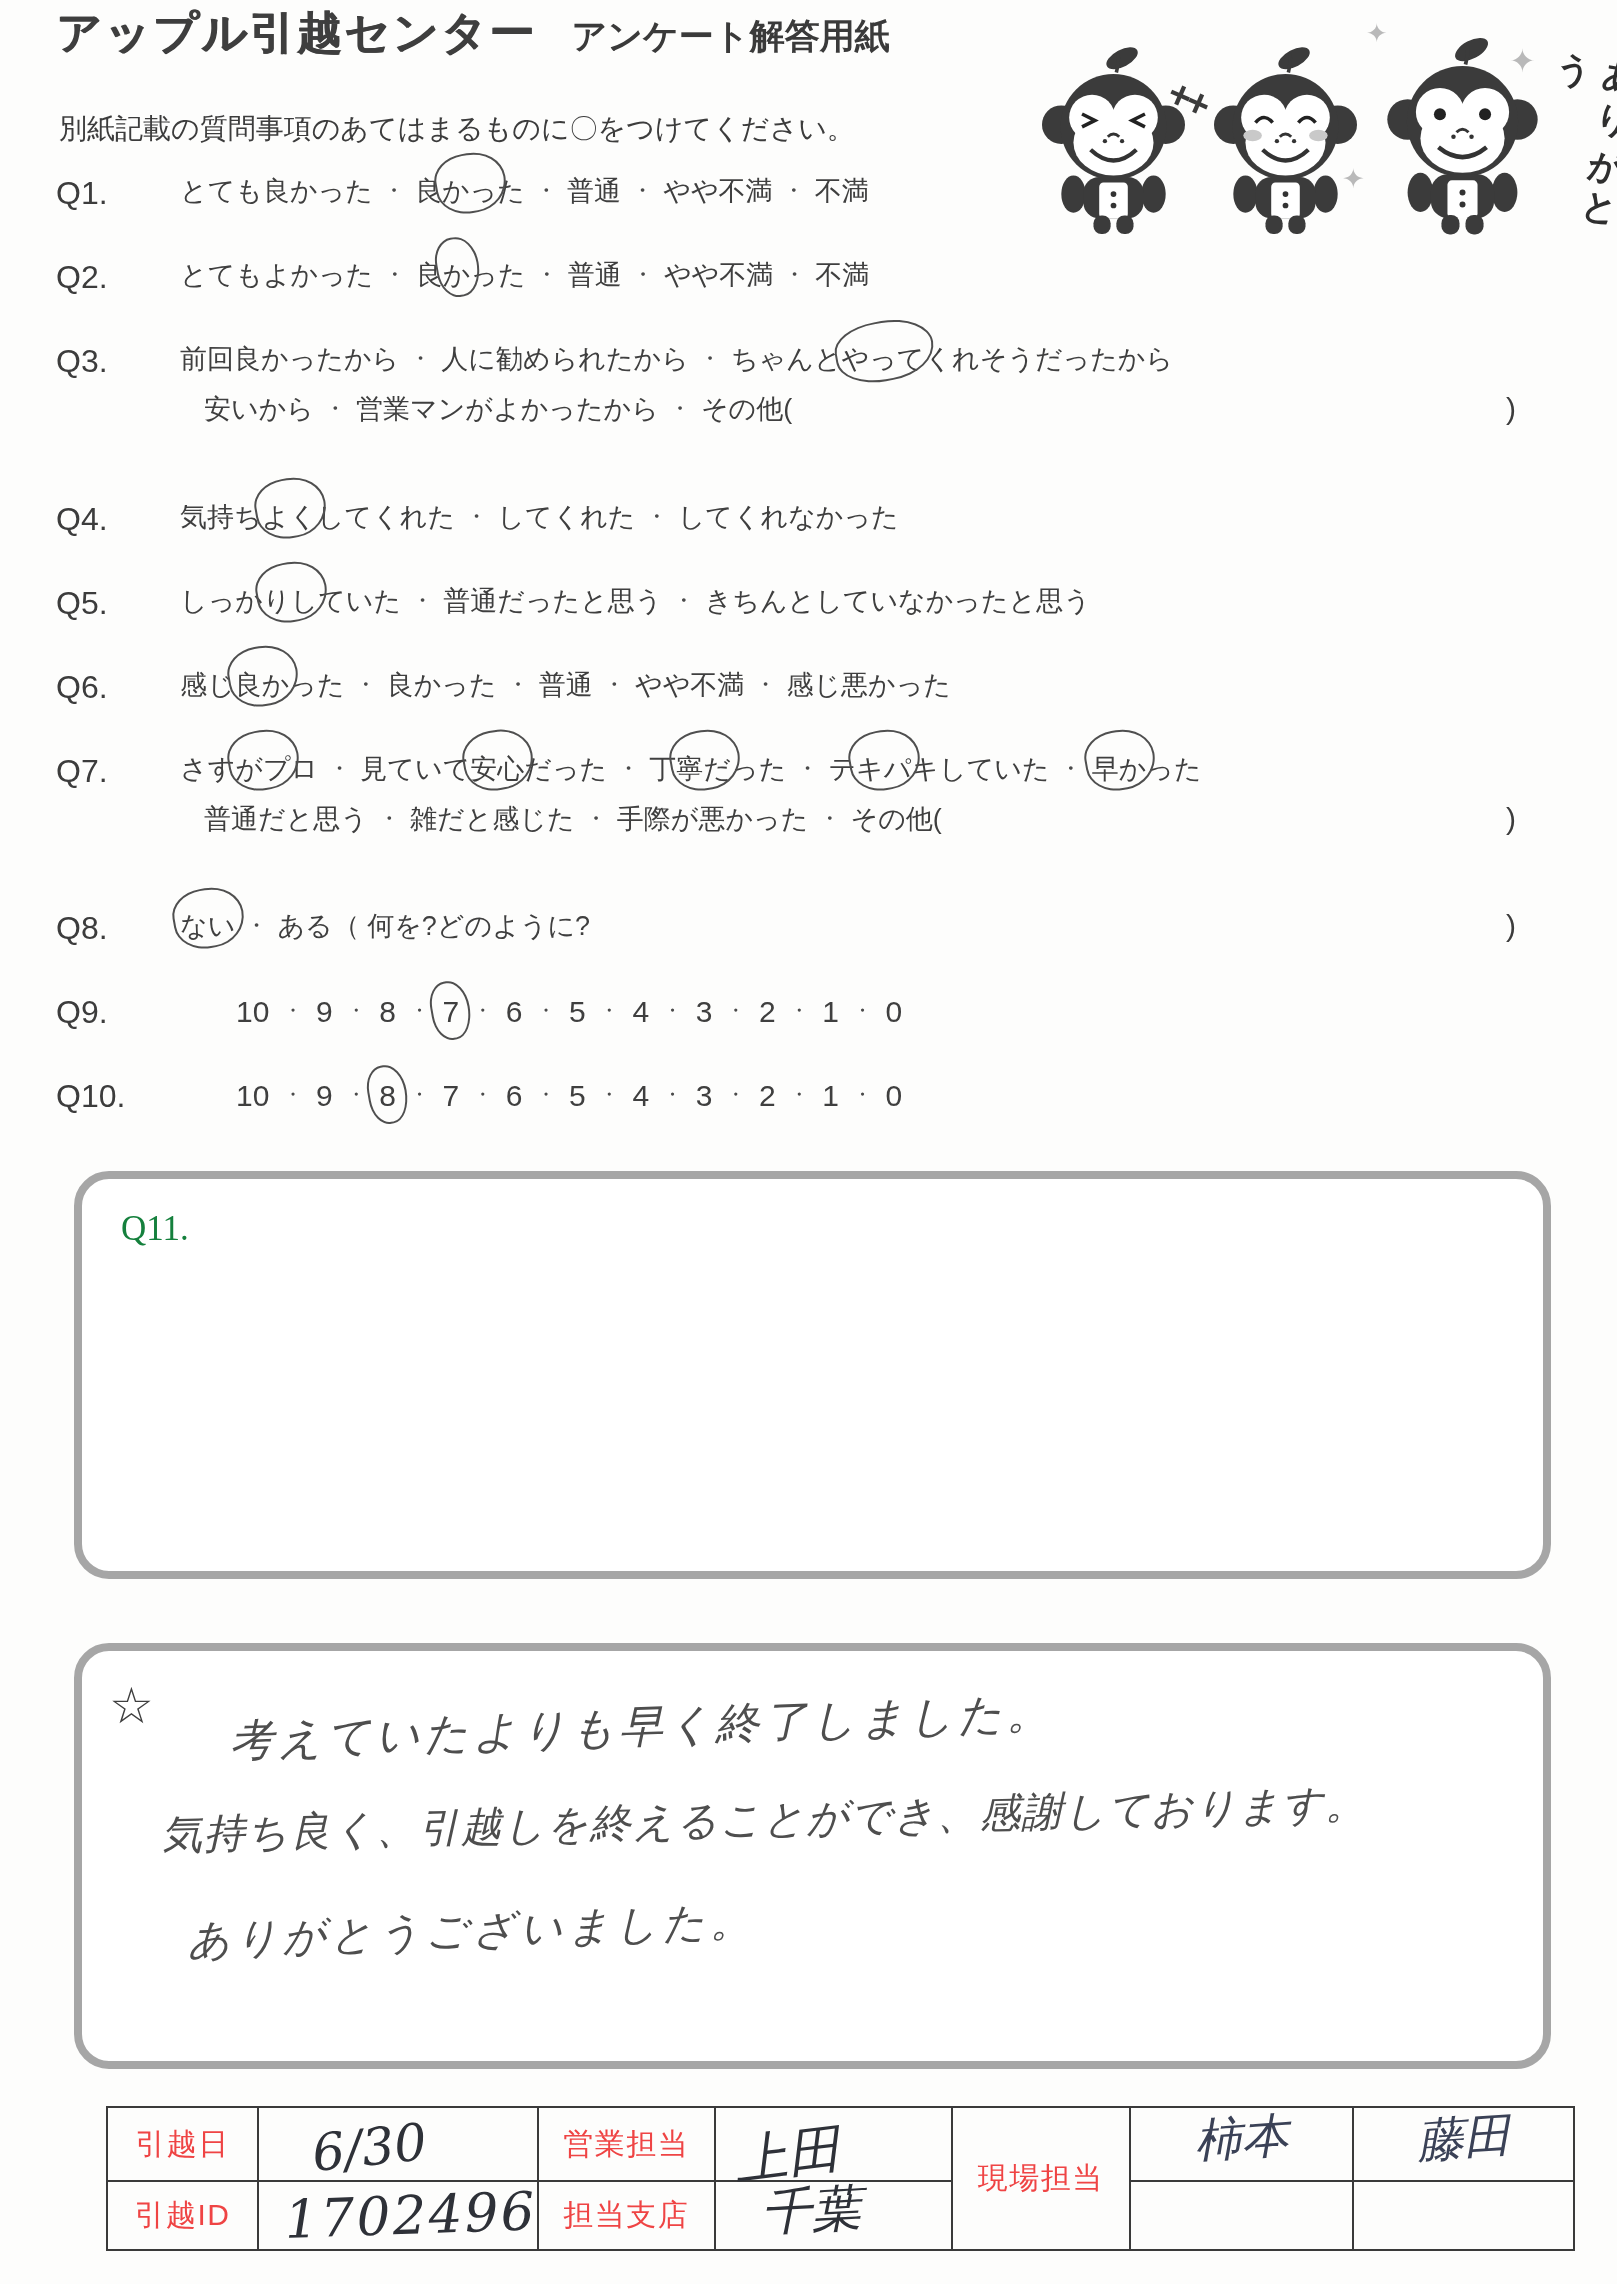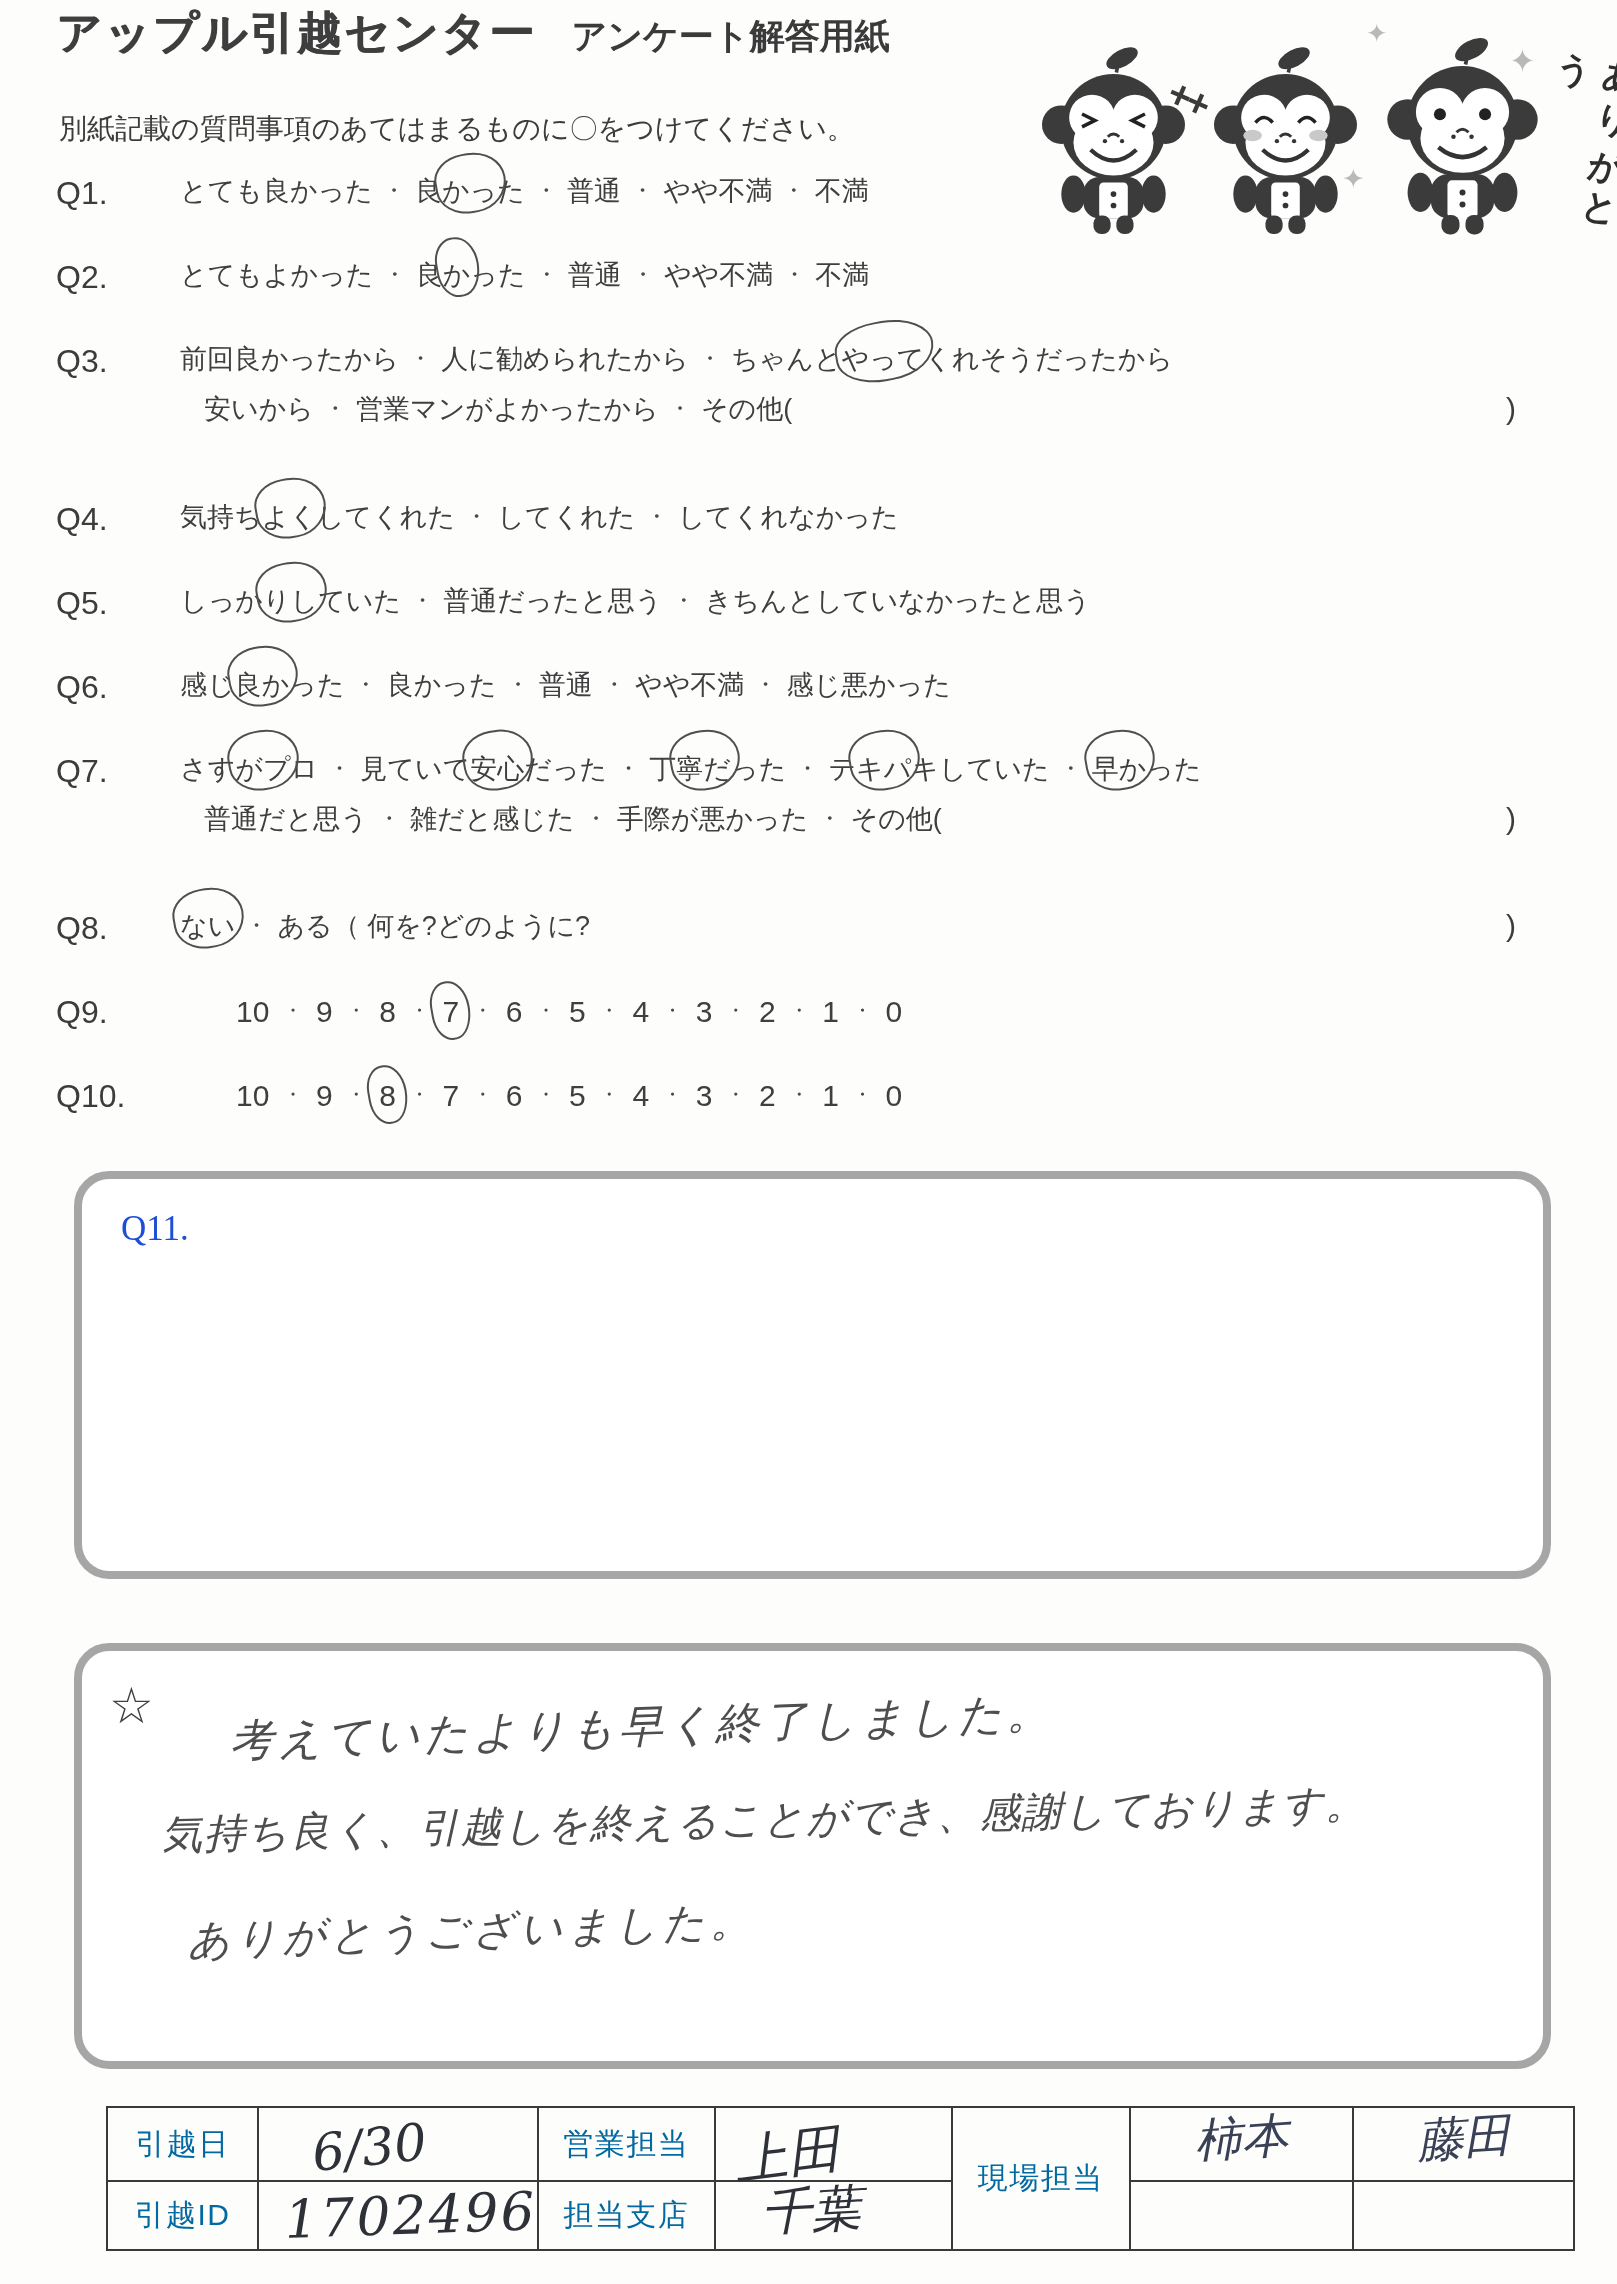--- a/index.html
+++ b/index.html
@@ -44,30 +44,30 @@
   .scale .q-line{padding-left:47px;}
   .scale .opt{margin:0 9px; font-size:30px;}
   .scale .sep{margin:0 4.5px; font-size:19.6px; vertical-align:5.3px;}
   .scale .circled::before{left:-11.3px; right:-11.3px; top:-15px; bottom:-12px;}
   
   .big-box{position:absolute; left:74px; width:1477px; border:8.3px solid #a6a6a6; border-radius:35px;
     background:#fff; box-sizing:border-box;}
   #q11-box{top:1171px; height:408px;}
   #comment-box{top:1643px; height:426px;}
   .q11-label{position:absolute; top:30px; left:39px; font-family:"Liberation Serif",serif;
-    font-size:35px; color:#1d4ed8;}
+    font-size:35px; color:#15803d;}
   .comment-star{position:absolute; top:25.6px; left:27px; font-size:50px; color:#3f3f3f;}
   .hand-line{font-family:"DejaVu Serif",serif; font-style:italic; color:#4e4e4e; white-space:nowrap;}
   .l0{margin:38px 0 0 147px; font-size:44px; transform:rotate(-2deg); letter-spacing:3.8px;}
   .l1{margin:42px 0 0 79px; font-size:41px; transform:rotate(-1.5deg); letter-spacing:1.5px;}
   .l2{margin:44px 0 0 105px; font-size:42px; transform:rotate(-2deg); letter-spacing:4.5px;}
   
   .footer-table{position:absolute; left:106px; top:2106px; border-collapse:collapse; table-layout:fixed;}
   .footer-table td{border:2.3px solid #3a3a3a; height:69px; box-sizing:border-box; padding:0;}
-  .tlabel{font-size:30px; color:#0369a1; text-align:center; letter-spacing:1.5px;}
+  .tlabel{font-size:30px; color:#ef4444; text-align:center; letter-spacing:1.5px;}
   .hand{font-family:"DejaVu Serif",serif; font-style:italic; white-space:nowrap;}
   .v-date{font-size:51px; color:#2e3138; transform:rotate(-6deg); padding-left:53px;}
   .v-id{font-size:53px; color:#2e3138; transform:rotate(-2deg); padding-left:25.6px; letter-spacing:2.3px;}
   .v-sales{font-size:53px; color:#2e3138; transform:rotate(-7deg); padding-left:18px; position:relative; top:6px;}
   .v-branch{font-size:50px; color:#2e3138; transform:rotate(-3deg); padding-left:45px; position:relative; top:-6px;}
   .v-crew{font-size:47px; color:#3a4156; transform:rotate(-4deg); text-align:center; position:relative; top:-6px;}
 </style>
 </head>
 <body>
 

